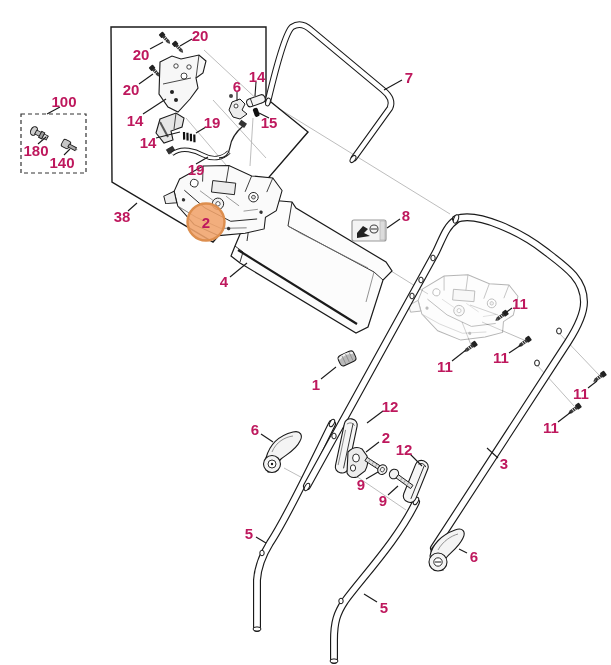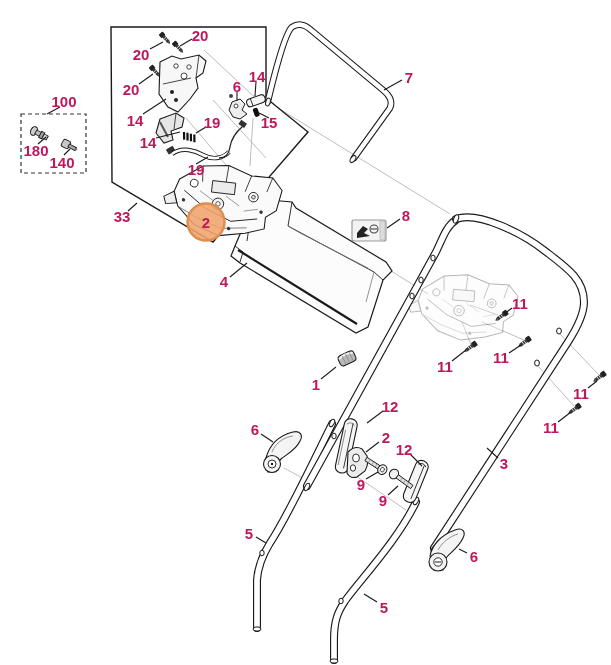--- a/index.html
+++ b/index.html
@@ -299,21 +299,21 @@
   <div class="callout" style="left:200px;top:35px">20</div>
   <div class="callout" style="left:141px;top:54px">20</div>
   <div class="callout" style="left:131px;top:89px">20</div>
   <div class="callout" style="left:135px;top:120px">14</div>
   <div class="callout" style="left:148px;top:142px">14</div>
   <div class="callout" style="left:212px;top:122px">19</div>
   <div class="callout" style="left:196px;top:169px">19</div>
   <div class="callout" style="left:237px;top:86px">6</div>
   <div class="callout" style="left:257px;top:76px">14</div>
   <div class="callout" style="left:269px;top:122px">15</div>
-  <div class="callout" style="left:122px;top:216px">33</div>
+  <div class="callout" style="left:122px;top:216px">38</div>
   <div class="callout" style="left:206px;top:222px">2</div>
   <div class="callout" style="left:409px;top:77px">7</div>
   <div class="callout" style="left:406px;top:215px">8</div>
   <div class="callout" style="left:224px;top:281px">4</div>
   <div class="callout" style="left:316px;top:384px">1</div>
   <div class="callout" style="left:520px;top:303px">11</div>
   <div class="callout" style="left:501px;top:357px">11</div>
   <div class="callout" style="left:445px;top:366px">11</div>
   <div class="callout" style="left:581px;top:393px">11</div>
   <div class="callout" style="left:551px;top:427px">11</div>

